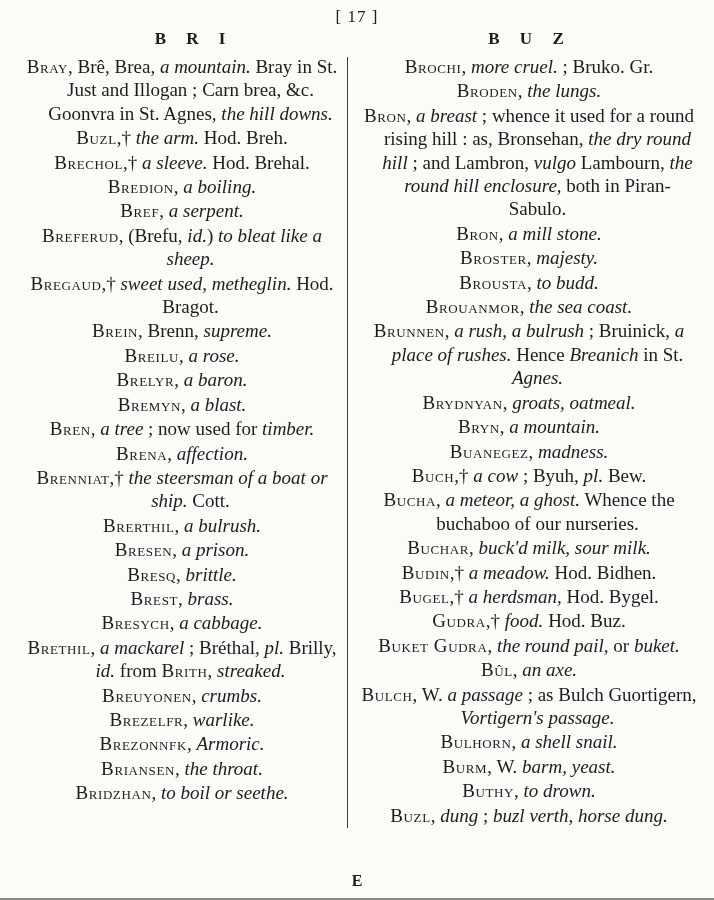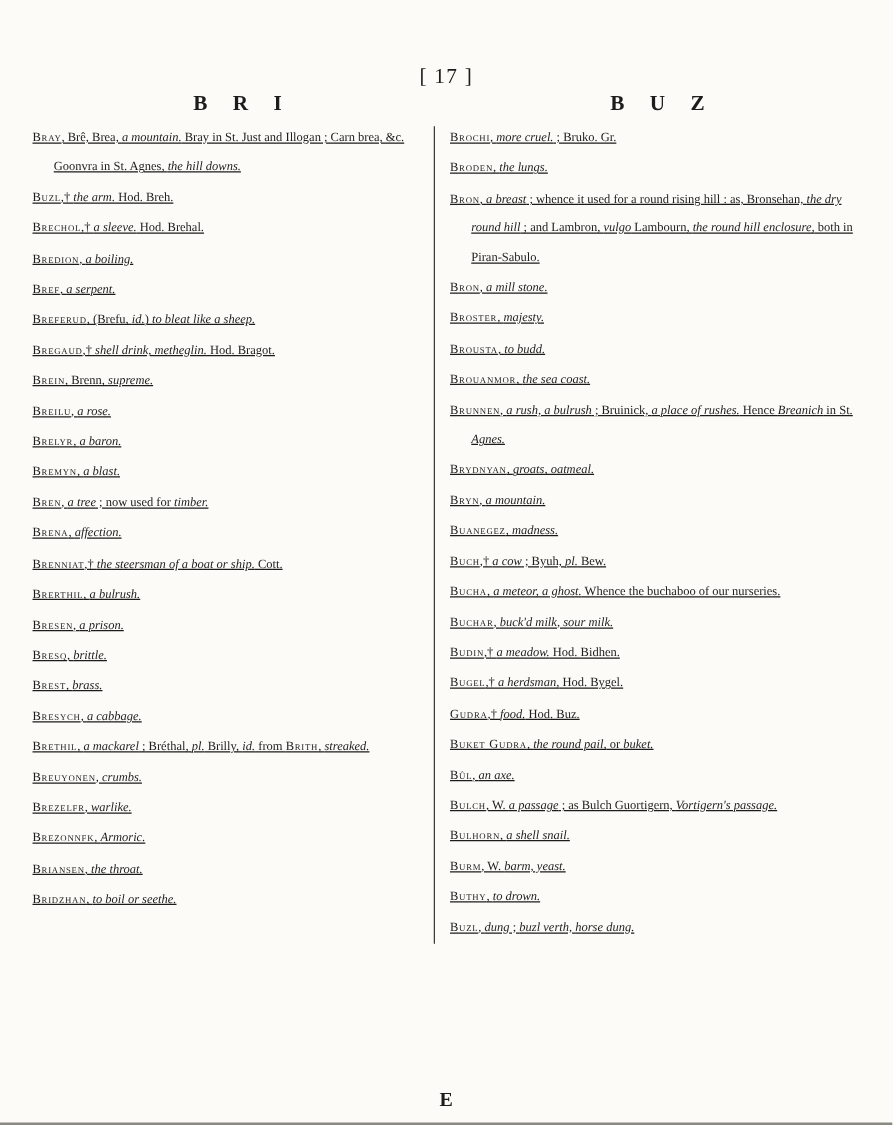--- a/index.html
+++ b/index.html
@@ -10,21 +10,20 @@
     color: #1c1c1c;
     font-family: "Liberation Serif", "DejaVu Serif", serif;
     overflow: hidden;
     position: relative;
   }
   .page-number {
     text-align: center;
     font-size: 17px;
     padding-top: 7px;
     letter-spacing: 1px;
-    margin-top: 44px;
   }
   .headers {
     display: flex;
     padding: 2px 16px 0 26px;
   }
   .col-header {
     flex: 1;
     text-align: center;
     font-weight: bold;
     font-size: 17px;
@@ -39,26 +38,25 @@
   .column { min-width: 0; }
   .column.left  { flex: 0 0 312px; }
   .column.right { flex: 1; }
   .divider {
     flex: 0 0 1px;
     background: #3c3c3c;
     margin: 2px 12px 0 9px;
   }
   .entry {
     margin: 0 0 1px 0;
-    font-size: 10px;
+    font-size: 19px;
     line-height: 23.4px;
     padding-left: 17px;
     text-indent: -17px;
-    text-align: left;
-    text-decoration: underline;
+    text-align: center;
   }
   .hw { font-variant: small-caps; letter-spacing: 0.6px; }
   .it { font-style: italic; }
   .rm { font-style: normal; }
   .signature {
     position: absolute;
     bottom: 10px;
     left: 0;
     right: 0;
     text-align: center;
@@ -85,21 +83,21 @@
 </div>
 
 <div class="columns">
   <div class="column left">
       <p class="entry"><span class="hw">Bray</span><span class="rm">, Brê, Brea, </span><span class="it">a mountain.</span><span class="rm">  Bray in St. Just and Illogan ; Carn brea, &amp;c. Goonvra in St. Agnes, </span><span class="it">the hill downs.</span></p>
       <p class="entry"><span class="hw">Buzl</span><span class="rm">,† </span><span class="it">the arm.</span><span class="rm">  Hod. Breh.</span></p>
       <p class="entry"><span class="hw">Brechol</span><span class="rm">,† </span><span class="it">a sleeve.</span><span class="rm">  Hod. Brehal.</span></p>
       <p class="entry"><span class="hw">Bredion</span><span class="rm">, </span><span class="it">a boiling.</span></p>
       <p class="entry"><span class="hw">Bref</span><span class="rm">, </span><span class="it">a serpent.</span></p>
       <p class="entry"><span class="hw">Breferud</span><span class="rm">, (Brefu, </span><span class="it">id.</span><span class="rm">) </span><span class="it">to bleat like a sheep.</span></p>
-      <p class="entry"><span class="hw">Bregaud</span><span class="rm">,† </span><span class="it">shell drink, metheglin.</span><span class="rm">  Hod. Bragot.</span></p>
+      <p class="entry"><span class="hw">Bregaud</span><span class="rm">,† </span><span class="it">sweet used, metheglin.</span><span class="rm">  Hod. Bragot.</span></p>
       <p class="entry"><span class="hw">Brein</span><span class="rm">, Brenn, </span><span class="it">supreme.</span></p>
       <p class="entry"><span class="hw">Breilu</span><span class="rm">, </span><span class="it">a rose.</span></p>
       <p class="entry"><span class="hw">Brelyr</span><span class="rm">, </span><span class="it">a baron.</span></p>
       <p class="entry"><span class="hw">Bremyn</span><span class="rm">, </span><span class="it">a blast.</span></p>
       <p class="entry"><span class="hw">Bren</span><span class="rm">, </span><span class="it">a tree</span><span class="rm"> ; now used for </span><span class="it">timber.</span></p>
       <p class="entry"><span class="hw">Brena</span><span class="rm">, </span><span class="it">affection.</span></p>
       <p class="entry"><span class="hw">Brenniat</span><span class="rm">,† </span><span class="it">the steersman of a boat or ship.</span><span class="rm">  Cott.</span></p>
       <p class="entry"><span class="hw">Brerthil</span><span class="rm">, </span><span class="it">a bulrush.</span></p>
       <p class="entry"><span class="hw">Bresen</span><span class="rm">, </span><span class="it">a prison.</span></p>
       <p class="entry"><span class="hw">Bresq</span><span class="rm">, </span><span class="it">brittle.</span></p>

